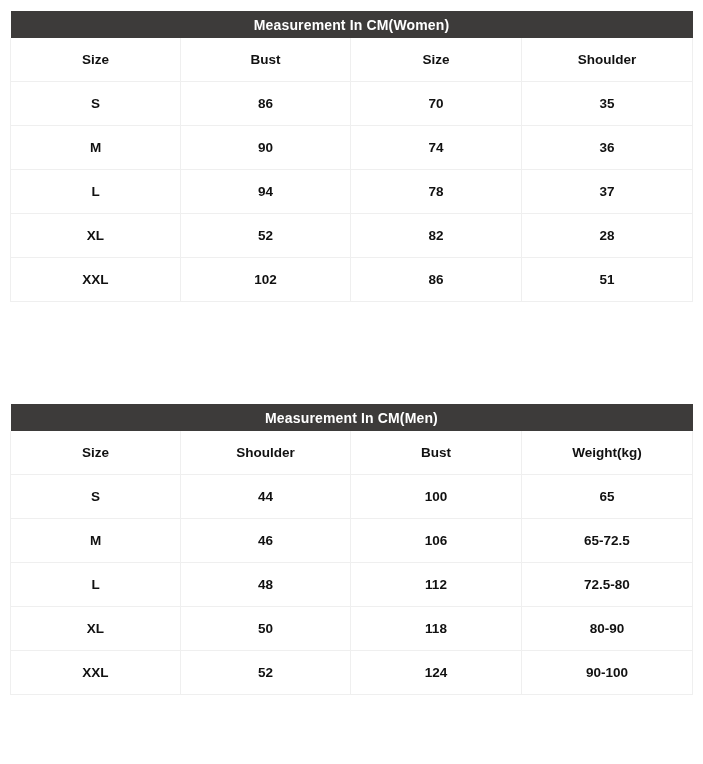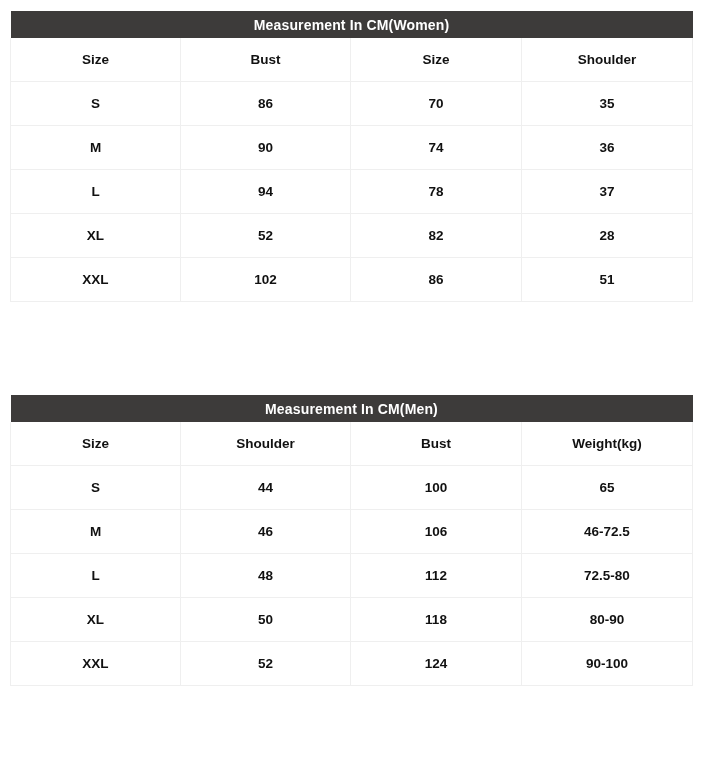--- a/index.html
+++ b/index.html
@@ -22,21 +22,21 @@
   }
   .size-table {
     position: absolute;
     left: 10px;
     width: 682px;
     border-collapse: collapse;
     table-layout: fixed;
     background: #ffffff;
   }
   .size-table.women { top: 11px; }
-  .size-table.men   { top: 395px; }
+  .size-table.men   { top: 404px; }
 
   .table-banner td {
     background: #3d3b3a;
     color: #ffffff;
     height: 27px;
     font-size: 14px;
     font-weight: bold;
     text-align: center;
     vertical-align: middle;
     letter-spacing: 0.15px;
@@ -141,21 +141,21 @@
       <tr class="data-row">
         <td class="cell first">S</td>
         <td class="cell">44</td>
         <td class="cell">100</td>
         <td class="cell">65</td>
       </tr>
       <tr class="data-row">
         <td class="cell first">M</td>
         <td class="cell">46</td>
         <td class="cell">106</td>
-        <td class="cell">46-72.5</td>
+        <td class="cell">65-72.5</td>
       </tr>
       <tr class="data-row">
         <td class="cell first">L</td>
         <td class="cell">48</td>
         <td class="cell">112</td>
         <td class="cell">72.5-80</td>
       </tr>
       <tr class="data-row">
         <td class="cell first">XL</td>
         <td class="cell">50</td>

